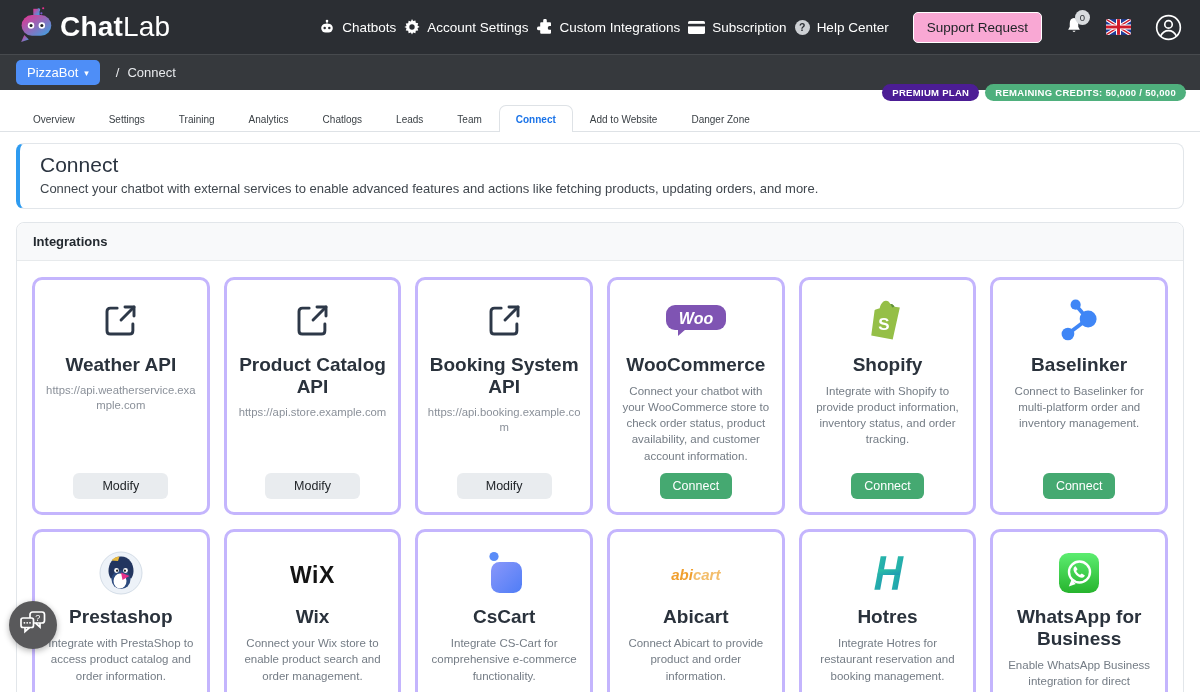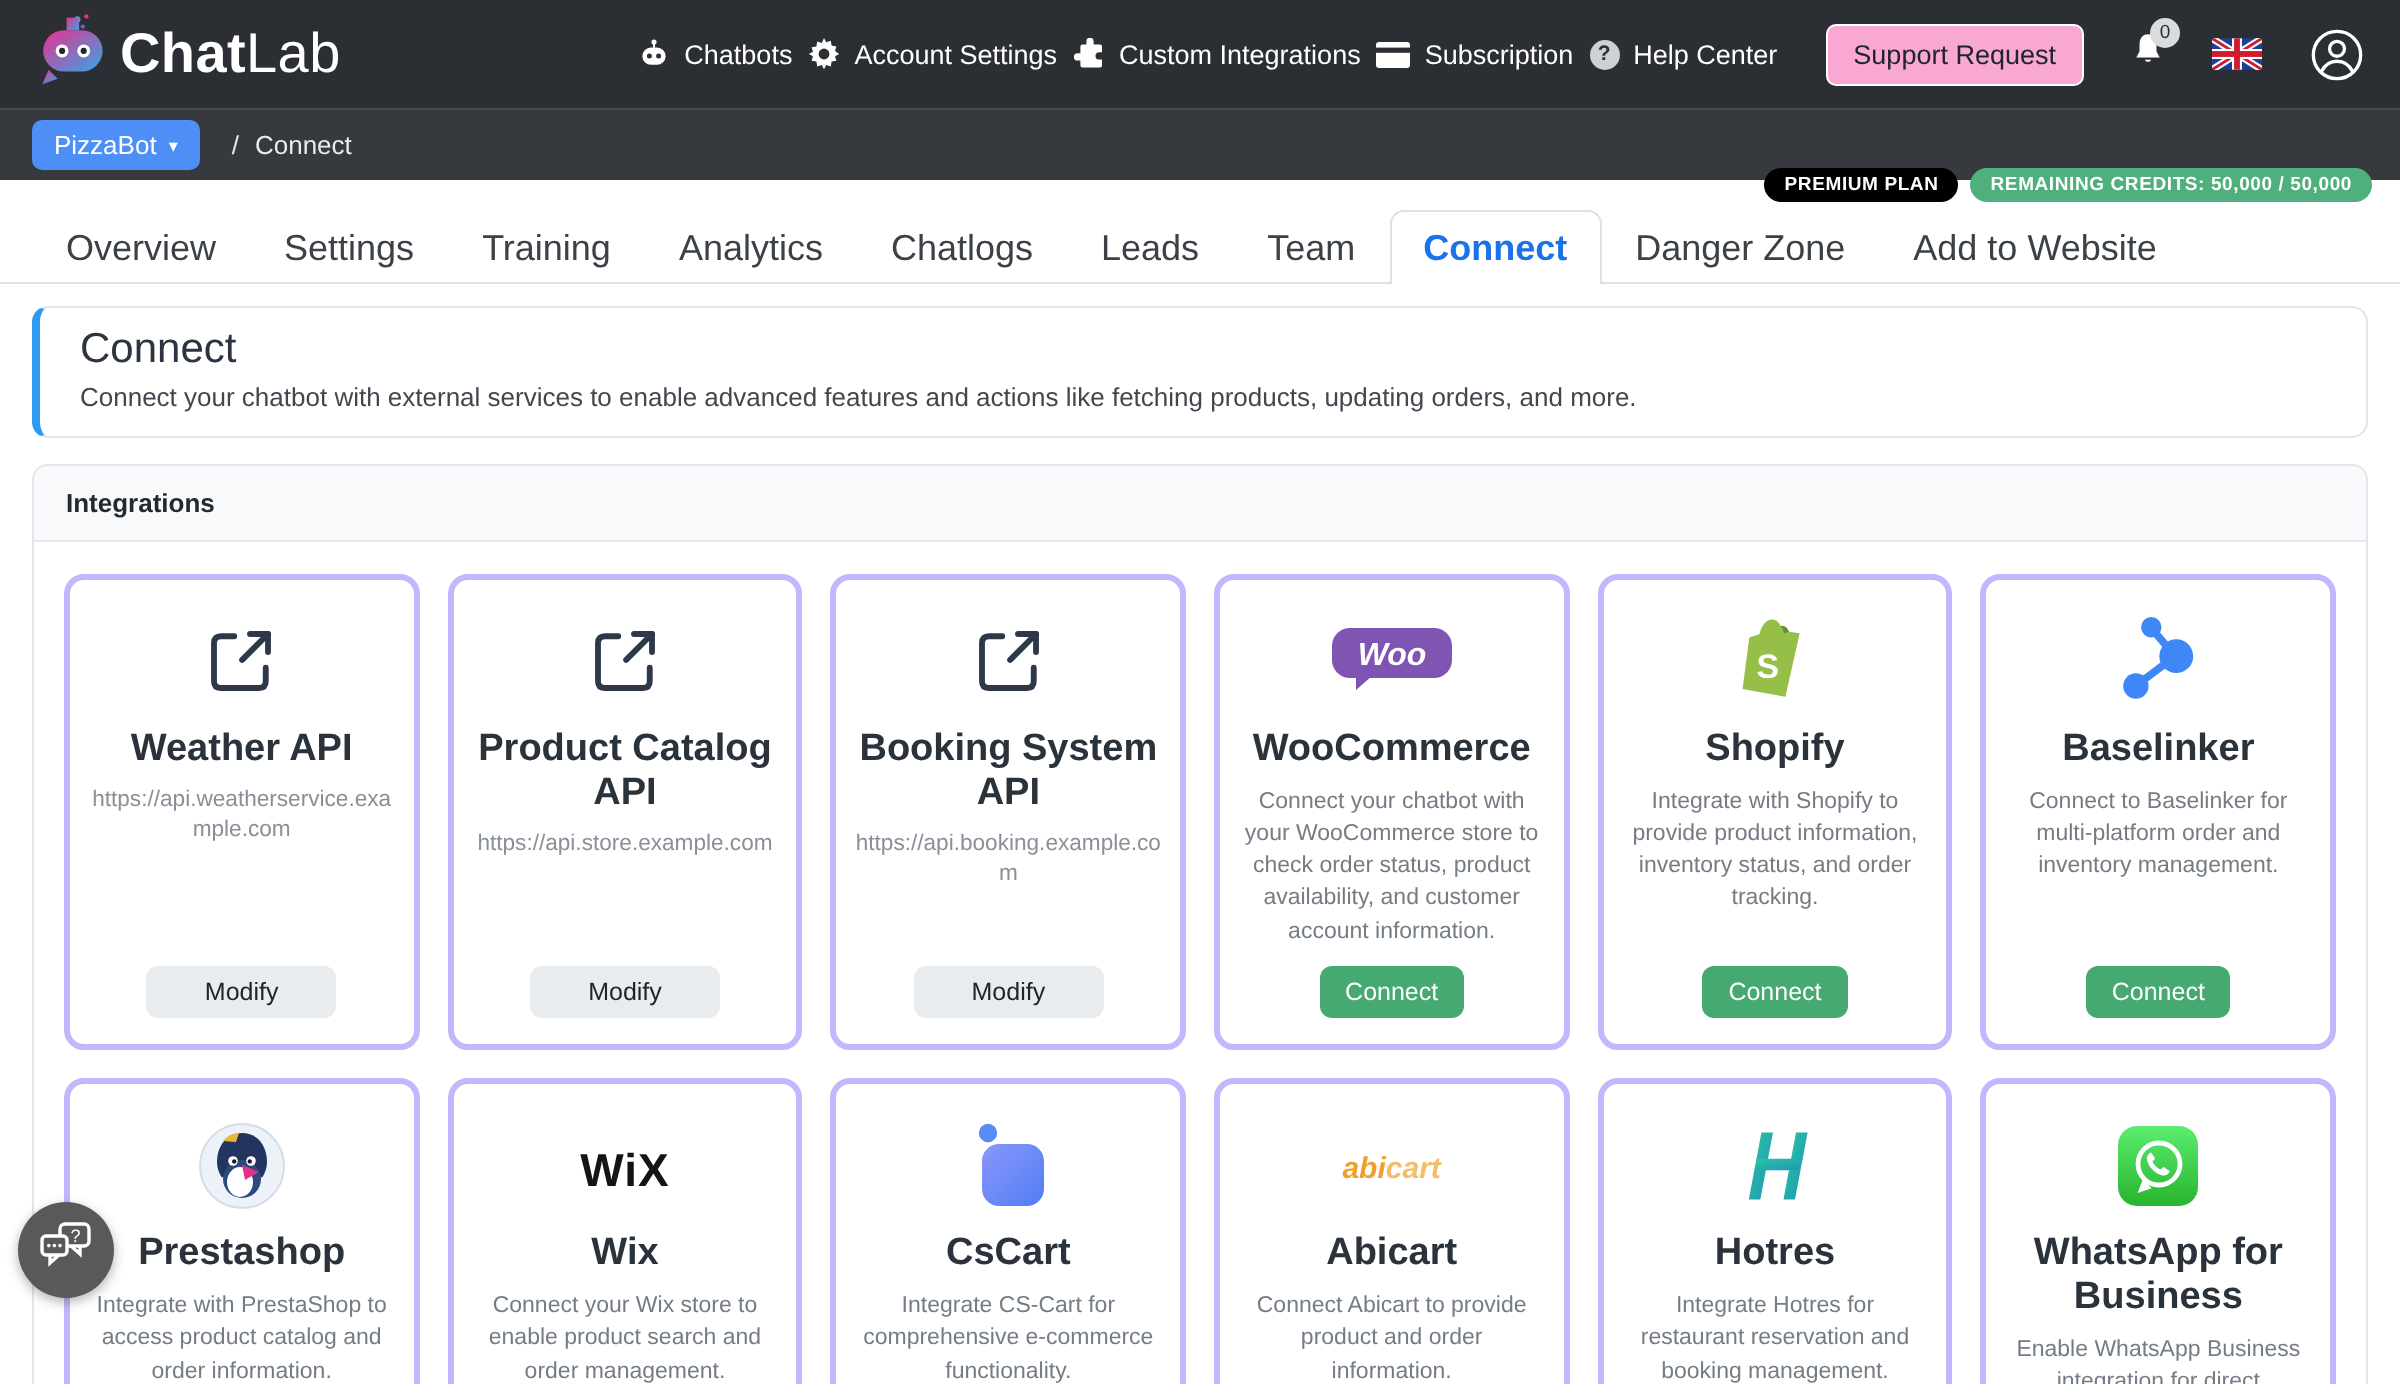--- a/index.html
+++ b/index.html
@@ -24,26 +24,26 @@
 
   
   .breadcrumb-bar { height: 36px; background: #36393d; border-top: 1px solid #474a4e; display: flex; align-items: center; padding: 0 16px; gap: 16px; }
   .bot-btn { background: #4e8ef7; color: #fff; border: none; border-radius: 5px; font-size: 13px; padding: 5px 11px; display: flex; align-items: center; gap: 6px; cursor: pointer; font-family: inherit; }
   .bot-btn .caret { font-size: 9px; }
   .crumb { color: #e8eaed; font-size: 13px; display: flex; gap: 8px; }
 
   
   .badge-row { display: flex; justify-content: flex-end; gap: 6px; padding: 0 14px; margin-top: -6px; position: relative; z-index: 3; }
   .pill { font-size: 9.5px; font-weight: bold; color: #fff; padding: 3px 10px 2.5px; border-radius: 9px; letter-spacing: .3px; white-space: nowrap; }
-  .pill-plan { background: #000000; }
+  .pill-plan { background: #4c1d95; }
   .pill-credits { background: #4fb07d; }
 
   
   .tabs { display: flex; padding: 0 16px; border-bottom: 1px solid #dee2e6; margin-top: 4px; }
-  .tab { padding: 8px 16px 7px; font-size: 18px; color: #3b4146; cursor: pointer; border: 1px solid transparent; border-bottom: none; border-radius: 7px 7px 0 0; margin-bottom: -1px; white-space: nowrap; }
+  .tab { padding: 8px 16px 7px; font-size: 10px; color: #3b4146; cursor: pointer; border: 1px solid transparent; border-bottom: none; border-radius: 7px 7px 0 0; margin-bottom: -1px; white-space: nowrap; }
   .tab.active { color: #1a73e8; font-weight: bold; background: #fff; border-color: #dee2e6; box-shadow: 0 1px 0 #fff; }
 
   
   .connect-card { margin: 11px 16px 13px; border: 1px solid #e2e6ea; border-left: 4px solid #2e9bf0; border-radius: 8px; padding: 9px 20px 12px; background: #fff; }
   .connect-title { font-size: 21px; font-weight: 400; color: #2b3440; margin-bottom: 4px; }
   .connect-desc { font-size: 13px; color: #40474e; }
 
   
   .panel { margin: 0 16px 16px; border: 1px solid #e2e6ea; border-radius: 8px; background: #fff; }
   .panel-header { background: #f8f9fa; padding: 11px 16px; font-size: 13px; font-weight: bold; color: #23292f; border-bottom: 1px solid #e7eaec; border-radius: 8px 8px 0 0; }
@@ -189,22 +189,22 @@
 
 <nav class="tabs" id="tabs-slot">
     <div class="tab">Overview</div>
     <div class="tab">Settings</div>
     <div class="tab">Training</div>
     <div class="tab">Analytics</div>
     <div class="tab">Chatlogs</div>
     <div class="tab">Leads</div>
     <div class="tab">Team</div>
     <div class="tab active">Connect</div>
+    <div class="tab">Add to Website</div>
     <div class="tab">Danger Zone</div>
-    <div class="tab">Add to Website</div>
   </nav>
 
 <section class="connect-card">
   <div class="connect-title">Connect</div>
   <div class="connect-desc">Connect your chatbot with external services to enable advanced features and actions like fetching products, updating orders, and more.</div>
 </section>
 
 <section class="panel">
   <div class="panel-header">Integrations</div>
   <div class="panel-body" id="cards-grid">

